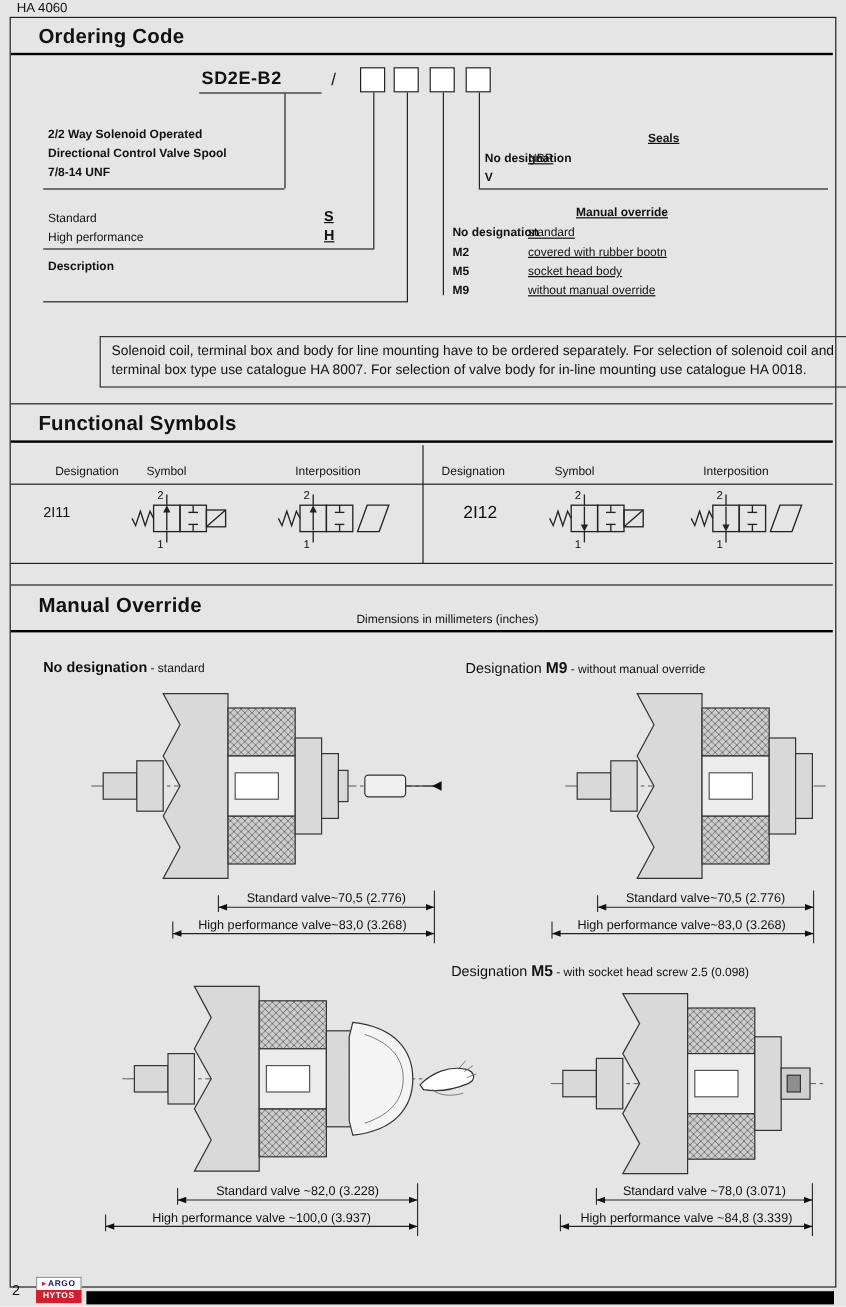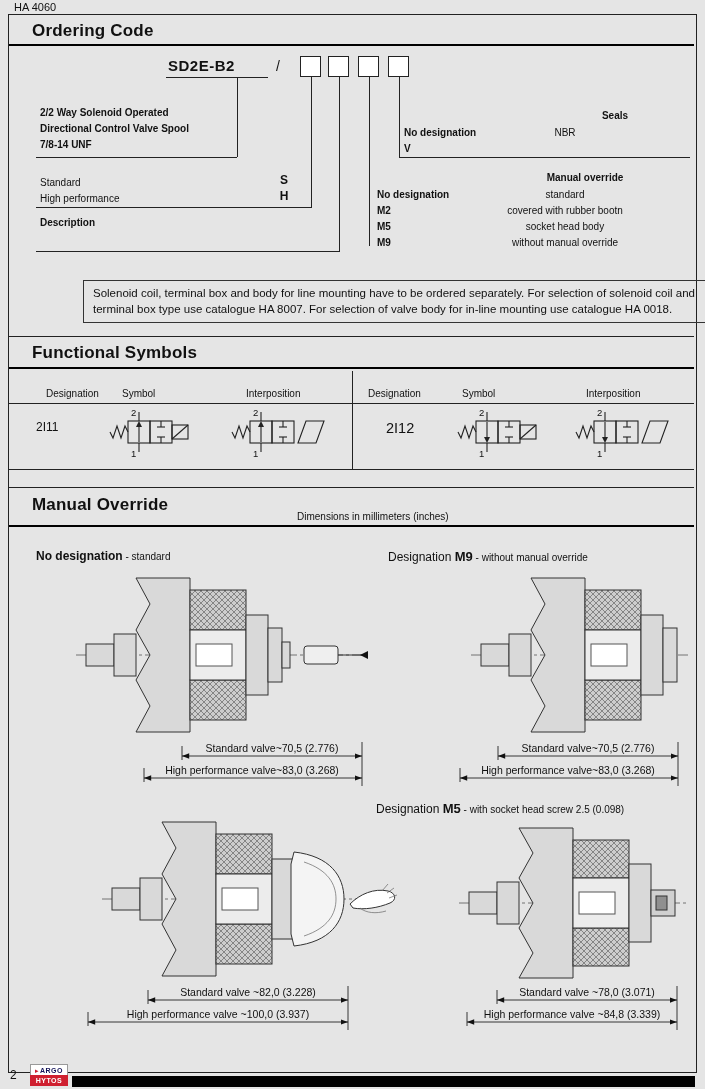--- a/index.html
+++ b/index.html
@@ -6,21 +6,21 @@
   body{font-family:"Liberation Sans","DejaVu Sans",sans-serif;color:#111;}
   .page{position:relative;width:705px;height:1089px;background:#e5e5e5;overflow:hidden;}
   .abs{position:absolute;}
   .hline{position:absolute;background:#222;height:1px;}
   .vline{position:absolute;background:#222;width:1px;}
   .thick{height:2px;background:#000;}
   .frame{position:absolute;left:8px;top:14px;width:687px;height:1057px;border:1.5px solid #222;}
   .t11{font-size:10px;line-height:15px;}
   .t12{font-size:12px;}
   .b{font-weight:bold;}
-  .right{text-align:center;}
+  .right{text-align:left;text-decoration:underline;}
   .sec-title{font-size:17px;font-weight:bold;letter-spacing:.2px;}
   .model{font-size:15px;font-weight:bold;letter-spacing:.5px;}
   .code-box{position:absolute;width:19px;height:19px;border:1.5px solid #222;background:#fff;}
   .note-box{position:absolute;border:1px solid #333;font-size:11.5px;line-height:15.5px;padding:5px 9px;margin-left:48px;}
   svg{overflow:visible;}
   .cl{stroke:#555;stroke-width:.8;stroke-dasharray:14 3 3 3;fill:none;}
   .ol{stroke:#333;stroke-width:1;fill:#d9d9d9;}
   .ol2{stroke:#333;stroke-width:1;fill:#ececec;}
   .thin{stroke:#666;stroke-width:.7;fill:none;}
   .dim-line{stroke:#222;stroke-width:.9;}

